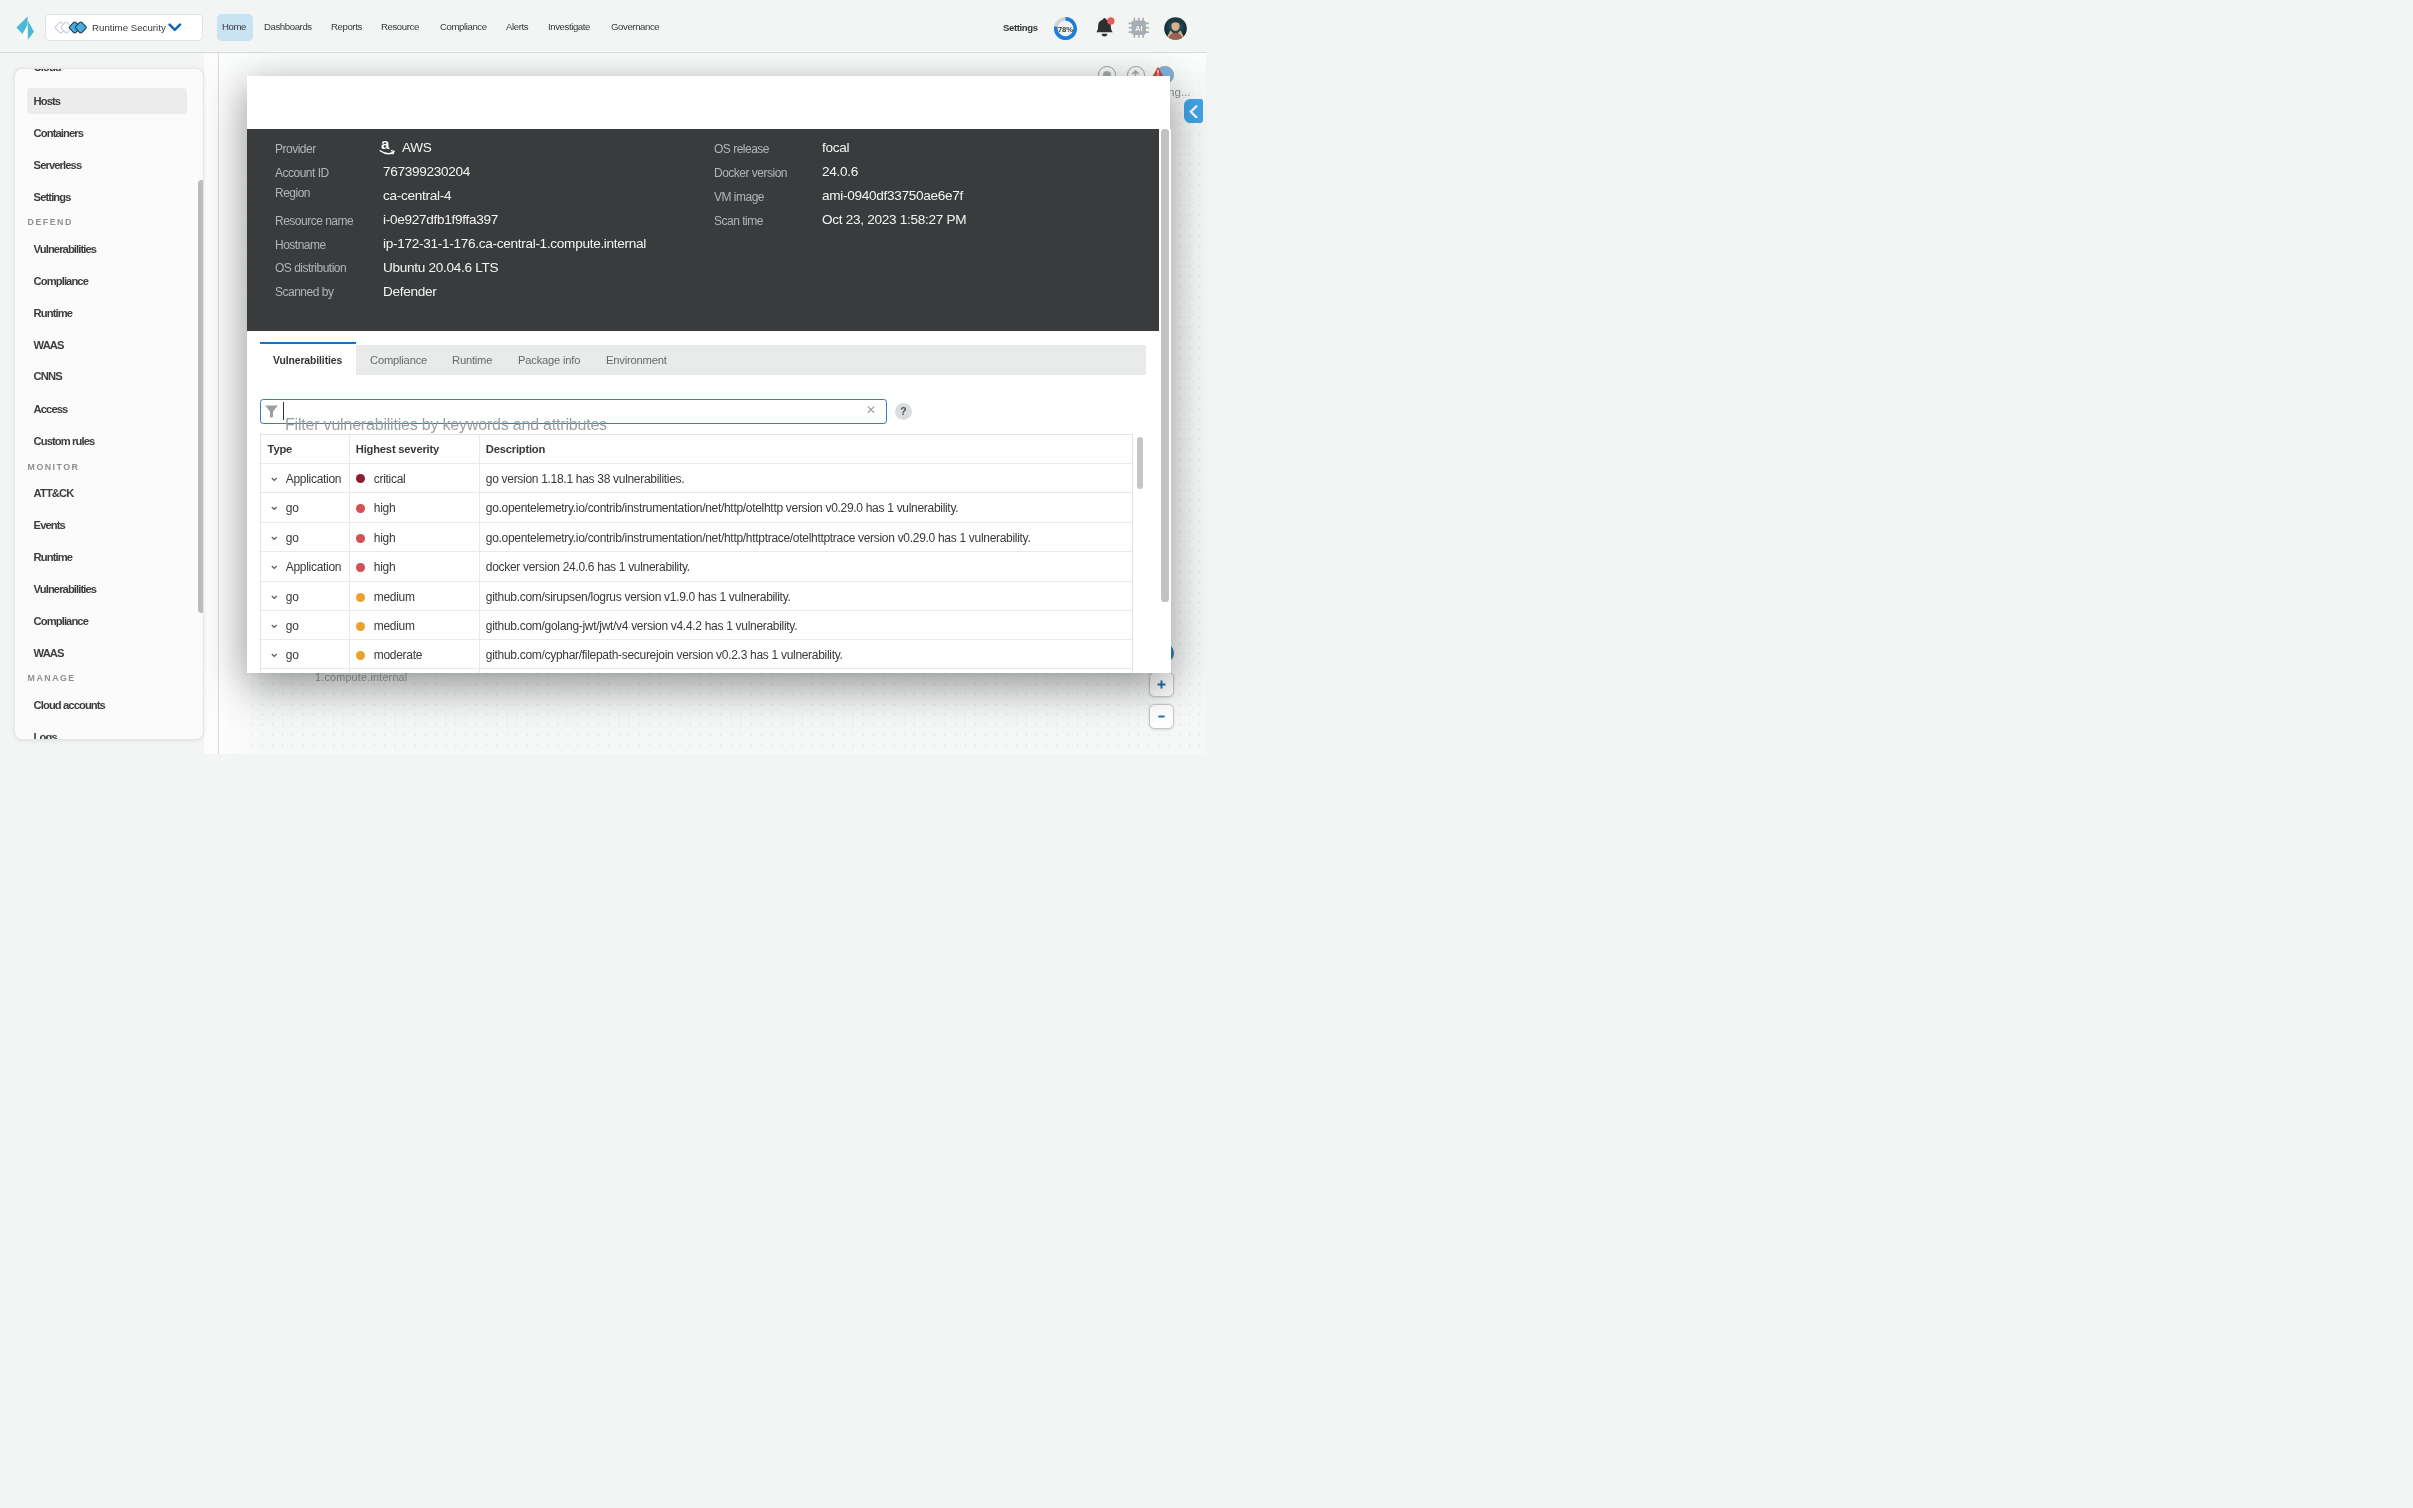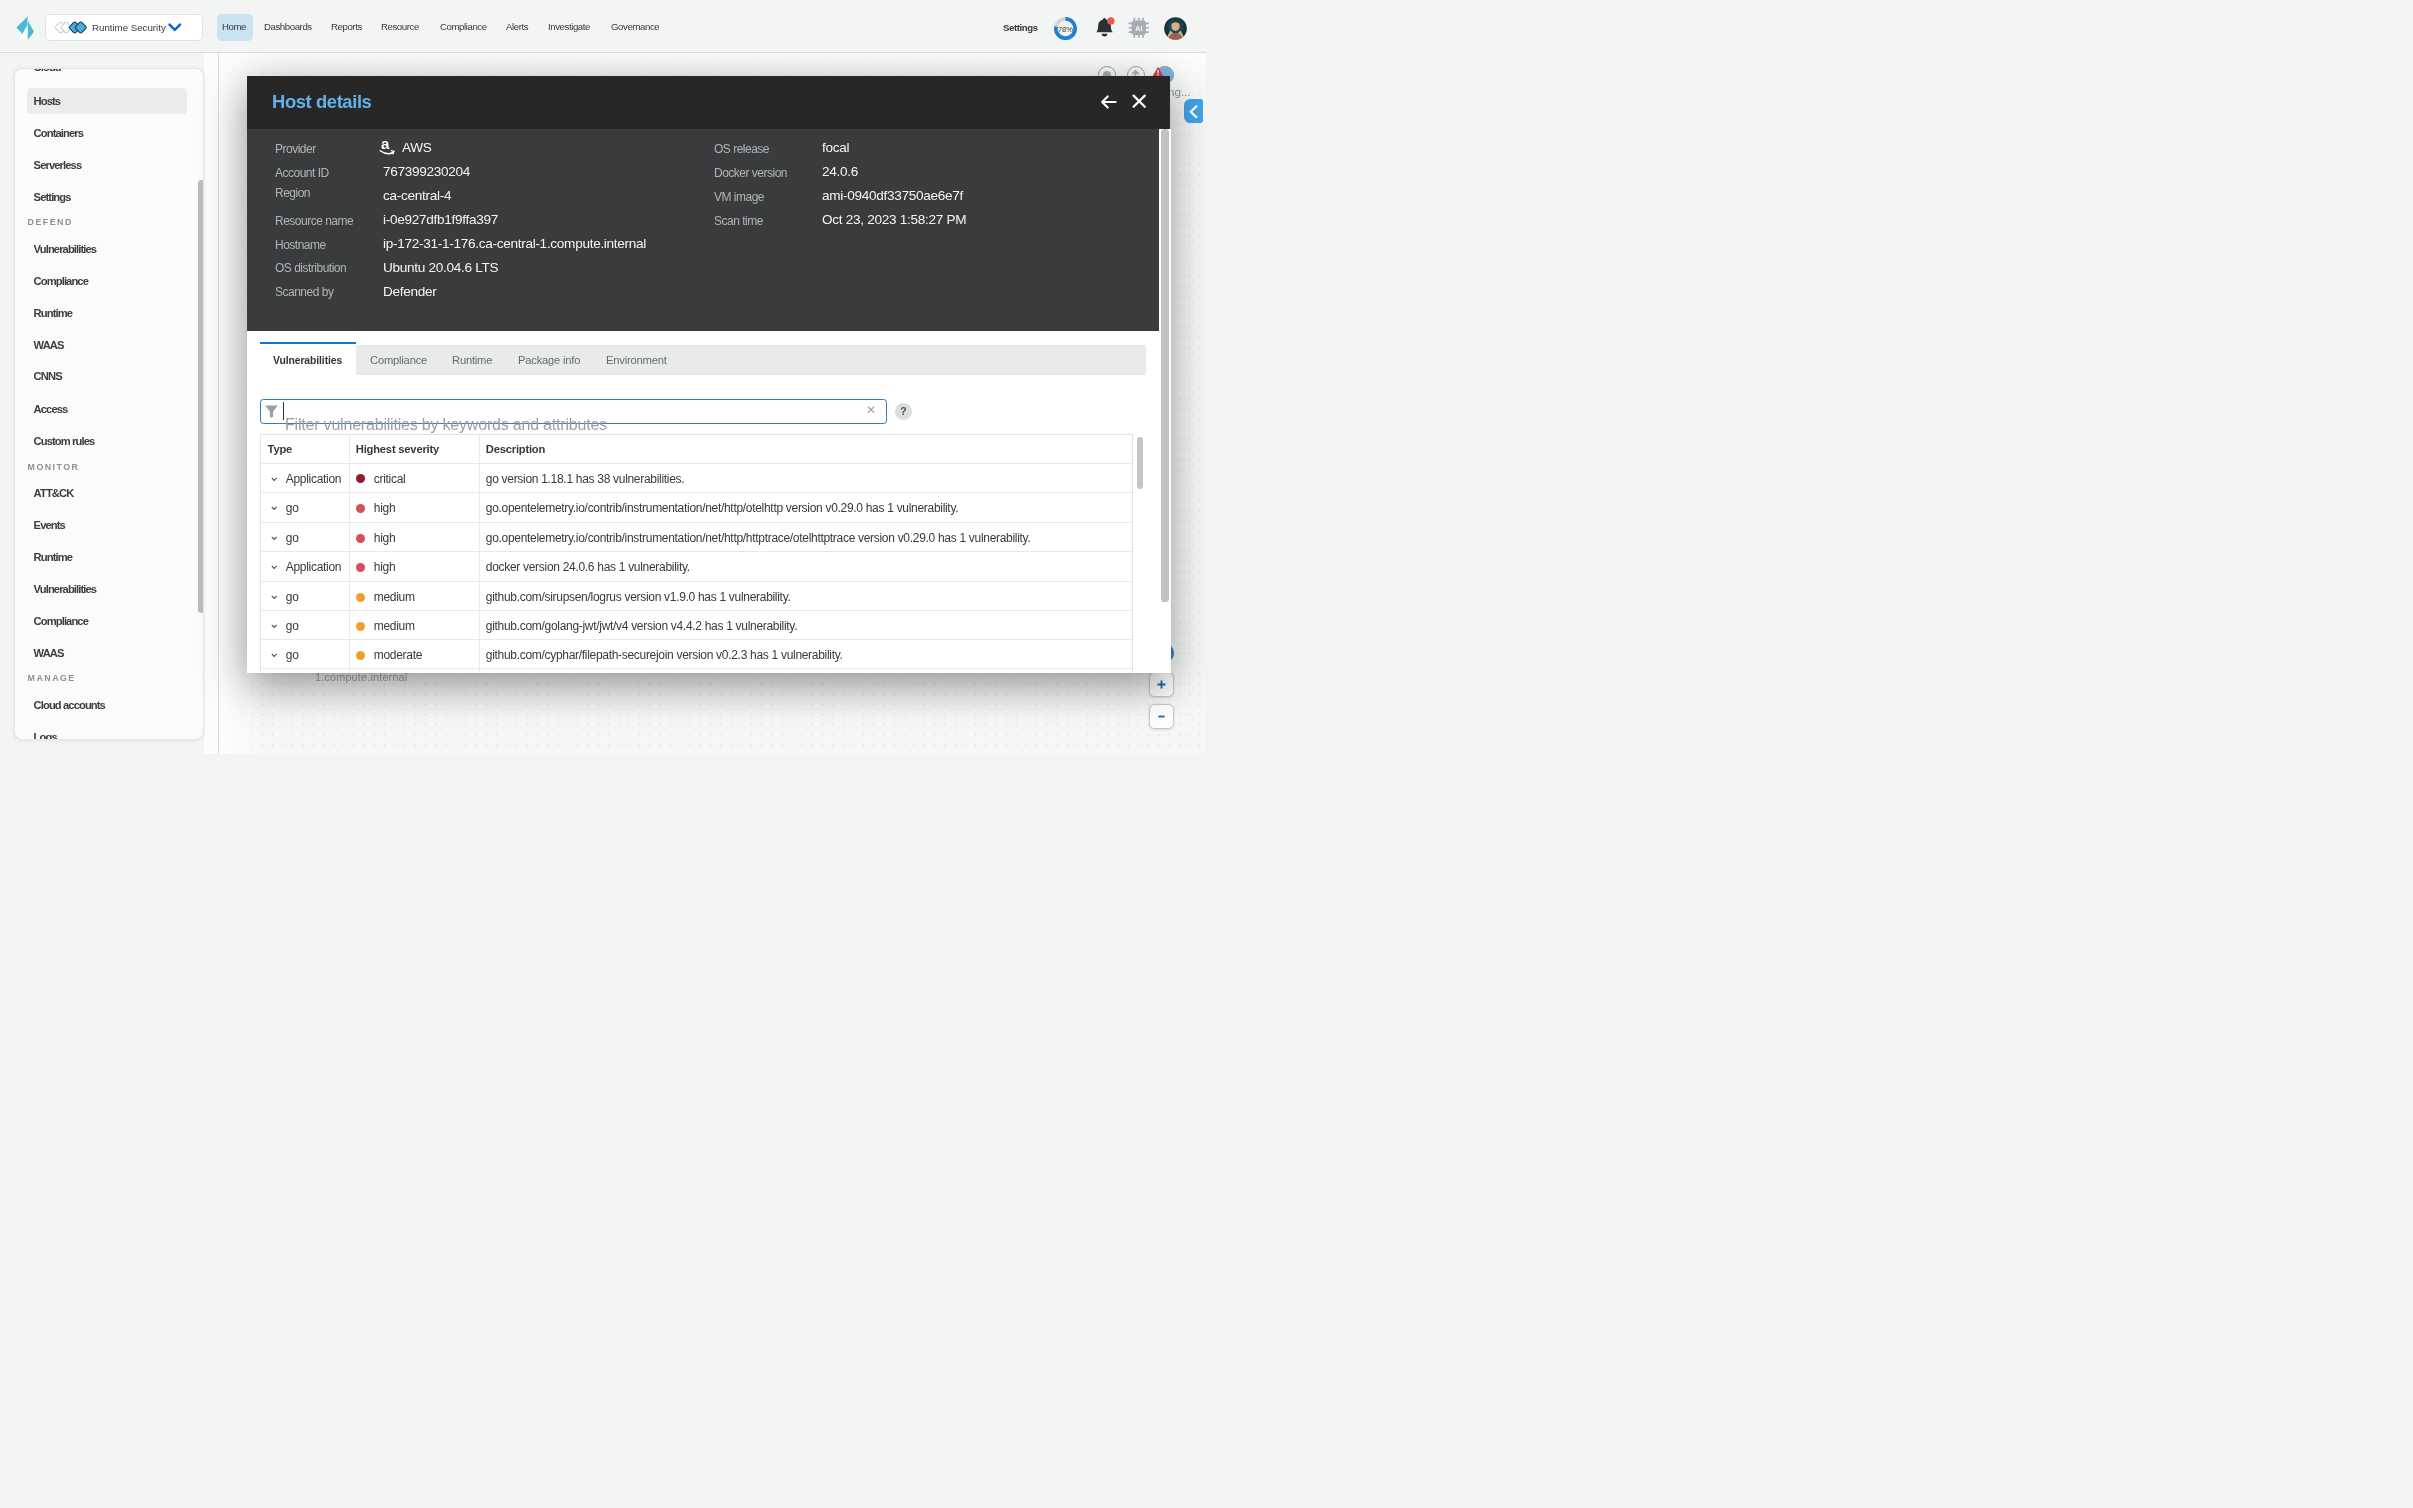--- a/index.html
+++ b/index.html
@@ -4,21 +4,21 @@
 *{margin:0;padding:0;box-sizing:border-box}
 html,body{width:1207px;height:754px;overflow:hidden}
 body{font-family:"Liberation Sans",sans-serif;background:#f3f4f4;position:relative}
 .abs{position:absolute}
 #topbar{position:absolute;left:0;top:0;width:1207px;height:53px;background:#f3f4f4;border-bottom:0.8px solid #d9dbdb;z-index:30}
 #pill{position:absolute;left:45px;top:14px;width:158px;height:27px;background:#fff;border:0.8px solid #e0e3e3;border-radius:4.8px}
 #pname{position:absolute;left:92px;top:22px;font-size:9.7px;letter-spacing:0;color:#37393a}
 .nav{position:absolute;top:21px;font-size:9.6px;font-weight:normal;letter-spacing:-0.4px;color:#37393a}
 #homebg{position:absolute;left:217px;top:14px;width:36px;height:27px;background:#c8e4f3;border-radius:4.8px}
 #settings{position:absolute;left:1003px;top:21.5px;font-size:9.6px;font-weight:bold;letter-spacing:-0.4px;color:#37393a}
-#ringtxt{position:absolute;left:1054px;top:25px;width:23px;text-align:center;font-size:7.6px;font-weight:normal;color:#37393a}
+#ringtxt{position:absolute;left:1054px;top:25px;width:23px;text-align:center;font-size:7.6px;font-weight:bold;color:#37393a}
 #sidebar{position:absolute;left:13.6px;top:68px;width:190px;height:672px;background:#fbfbfb;border:0.8px solid #e5e6e6;border-radius:8px;box-shadow:0 0.8px 4px rgba(0,0,0,.07);overflow:hidden;z-index:10}
 .sitem{position:absolute;left:19px;font-size:11.2px;font-weight:bold;letter-spacing:-0.9px;color:#3b3d3e;line-height:12.8px}
 .shead{position:absolute;left:13px;font-size:8.8px;font-weight:bold;letter-spacing:1.5px;color:#8d9091;line-height:10.4px}
 #hostsbg{position:absolute;left:12.8px;top:19px;width:160px;height:25.5px;background:#ececec;border-radius:4px}
 #sthumb{position:absolute;left:183px;top:111px;width:7.2px;height:433px;border-radius:4px;background:#bcbcbc}
 #canvas{position:absolute;left:218px;top:53px;width:988px;height:701px;border-left:0.8px solid #dadcdc;background-image:radial-gradient(circle,#e6e7e7 0.9px,rgba(0,0,0,0) 1px);background-size:10.2px 10.2px;background-position:7.7px 4.5px;background-color:#f6f7f7;z-index:1}
 #canvgrad{position:absolute;left:0;top:0;width:44px;height:100%;background:linear-gradient(90deg,#fdfdfd,rgba(253,253,253,0))}
 .circbtn{position:absolute;width:17.6px;height:17.6px;border-radius:50%;border:1.2px solid #9aa0a3}
 #chat{position:absolute;left:1156px;top:644px;width:17.6px;height:17.6px;border-radius:50%;background:#2f82d2;z-index:1}
 .zoombtn{position:absolute;left:1149px;width:25px;height:25px;background:#fff;border:0.8px solid #c6c8c9;border-radius:5.6px;box-shadow:0 0.8px 2.4px rgba(0,0,0,.12);z-index:1}
@@ -187,29 +187,20 @@
 <div class="sitem" style="top:482px">Runtime</div>
 <div class="sitem" style="top:514px">Vulnerabilities</div>
 <div class="sitem" style="top:546px">Compliance</div>
 <div class="sitem" style="top:578px">WAAS</div>
 <div class="shead" style="top:604px">MANAGE</div>
 <div class="sitem" style="top:630px">Cloud accounts</div>
 <div class="sitem" style="top:662px">Logs</div>
 <div id="sthumb"></div>
 </div>
 <div id="modal">
-<div id="mhead">
-<div id="mtitle">Host details</div>
-<svg class="abs" style="left:852px;top:17.6px" width="19" height="16" viewBox="0 0 24 20">
-        <path d="M21 10 H4 M11 3 L4 10 L11 17" fill="none" stroke="#fff" stroke-width="2.7" stroke-linecap="round" stroke-linejoin="round"></path>
-      </svg>
-<svg class="abs" style="left:885px;top:18.4px" width="14.4" height="14.4" viewBox="0 0 18 18">
-        <path d="M2 2 L16 16 M16 2 L2 16" fill="none" stroke="#fff" stroke-width="2.8" stroke-linecap="round"></path>
-      </svg>
-</div>
 <div id="mbody">
 <div class="dlab" style="left:28px;top:12.8px">Provider</div>
 <div class="dlab" style="left:28px;top:37px">Account ID</div>
 <div class="dlab" style="left:28px;top:57px">Region</div>
 <div class="dlab" style="left:28px;top:85px">Resource name</div>
 <div class="dlab" style="left:28px;top:109px">Hostname</div>
 <div class="dlab" style="left:28px;top:132px">OS distribution</div>
 <div class="dlab" style="left:28px;top:156px">Scanned by</div>
 <svg class="abs" style="left:130px;top:7.2px" width="22.3" height="21.5" viewBox="0 0 28 27">
 <text x="5" y="16.5" font-size="19" font-weight="bold" fill="#fff" font-family="Liberation Sans">a</text>

